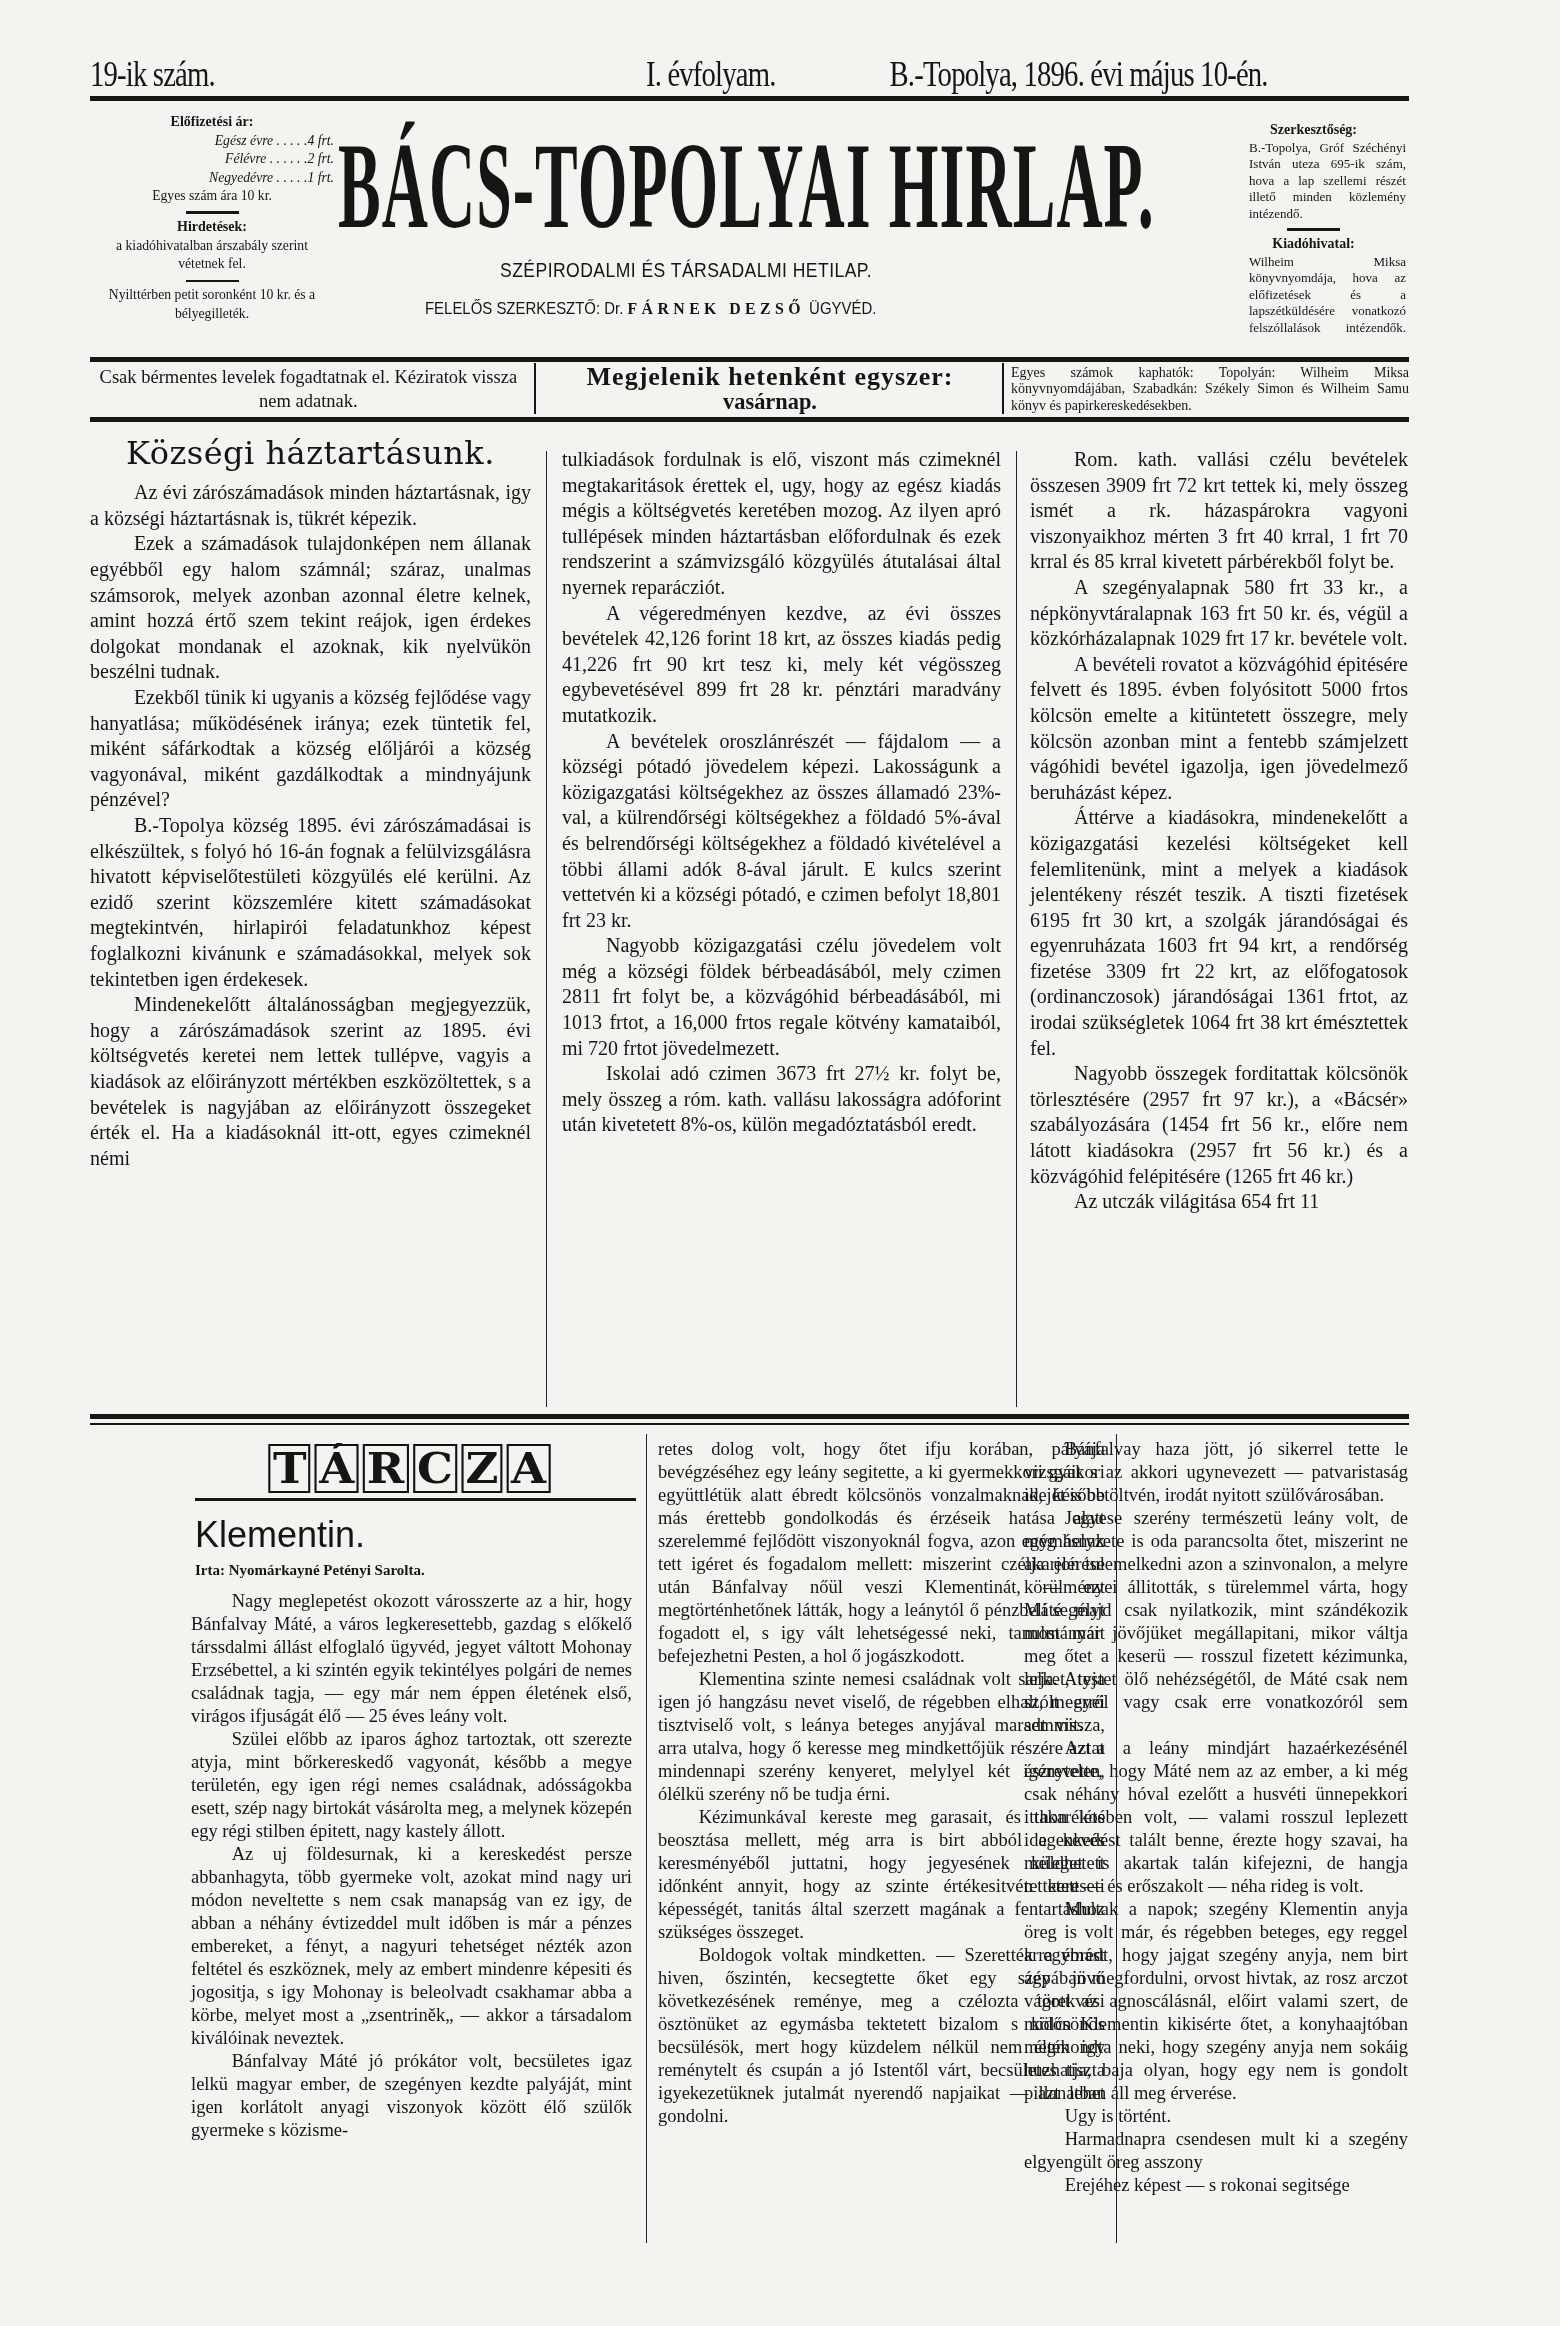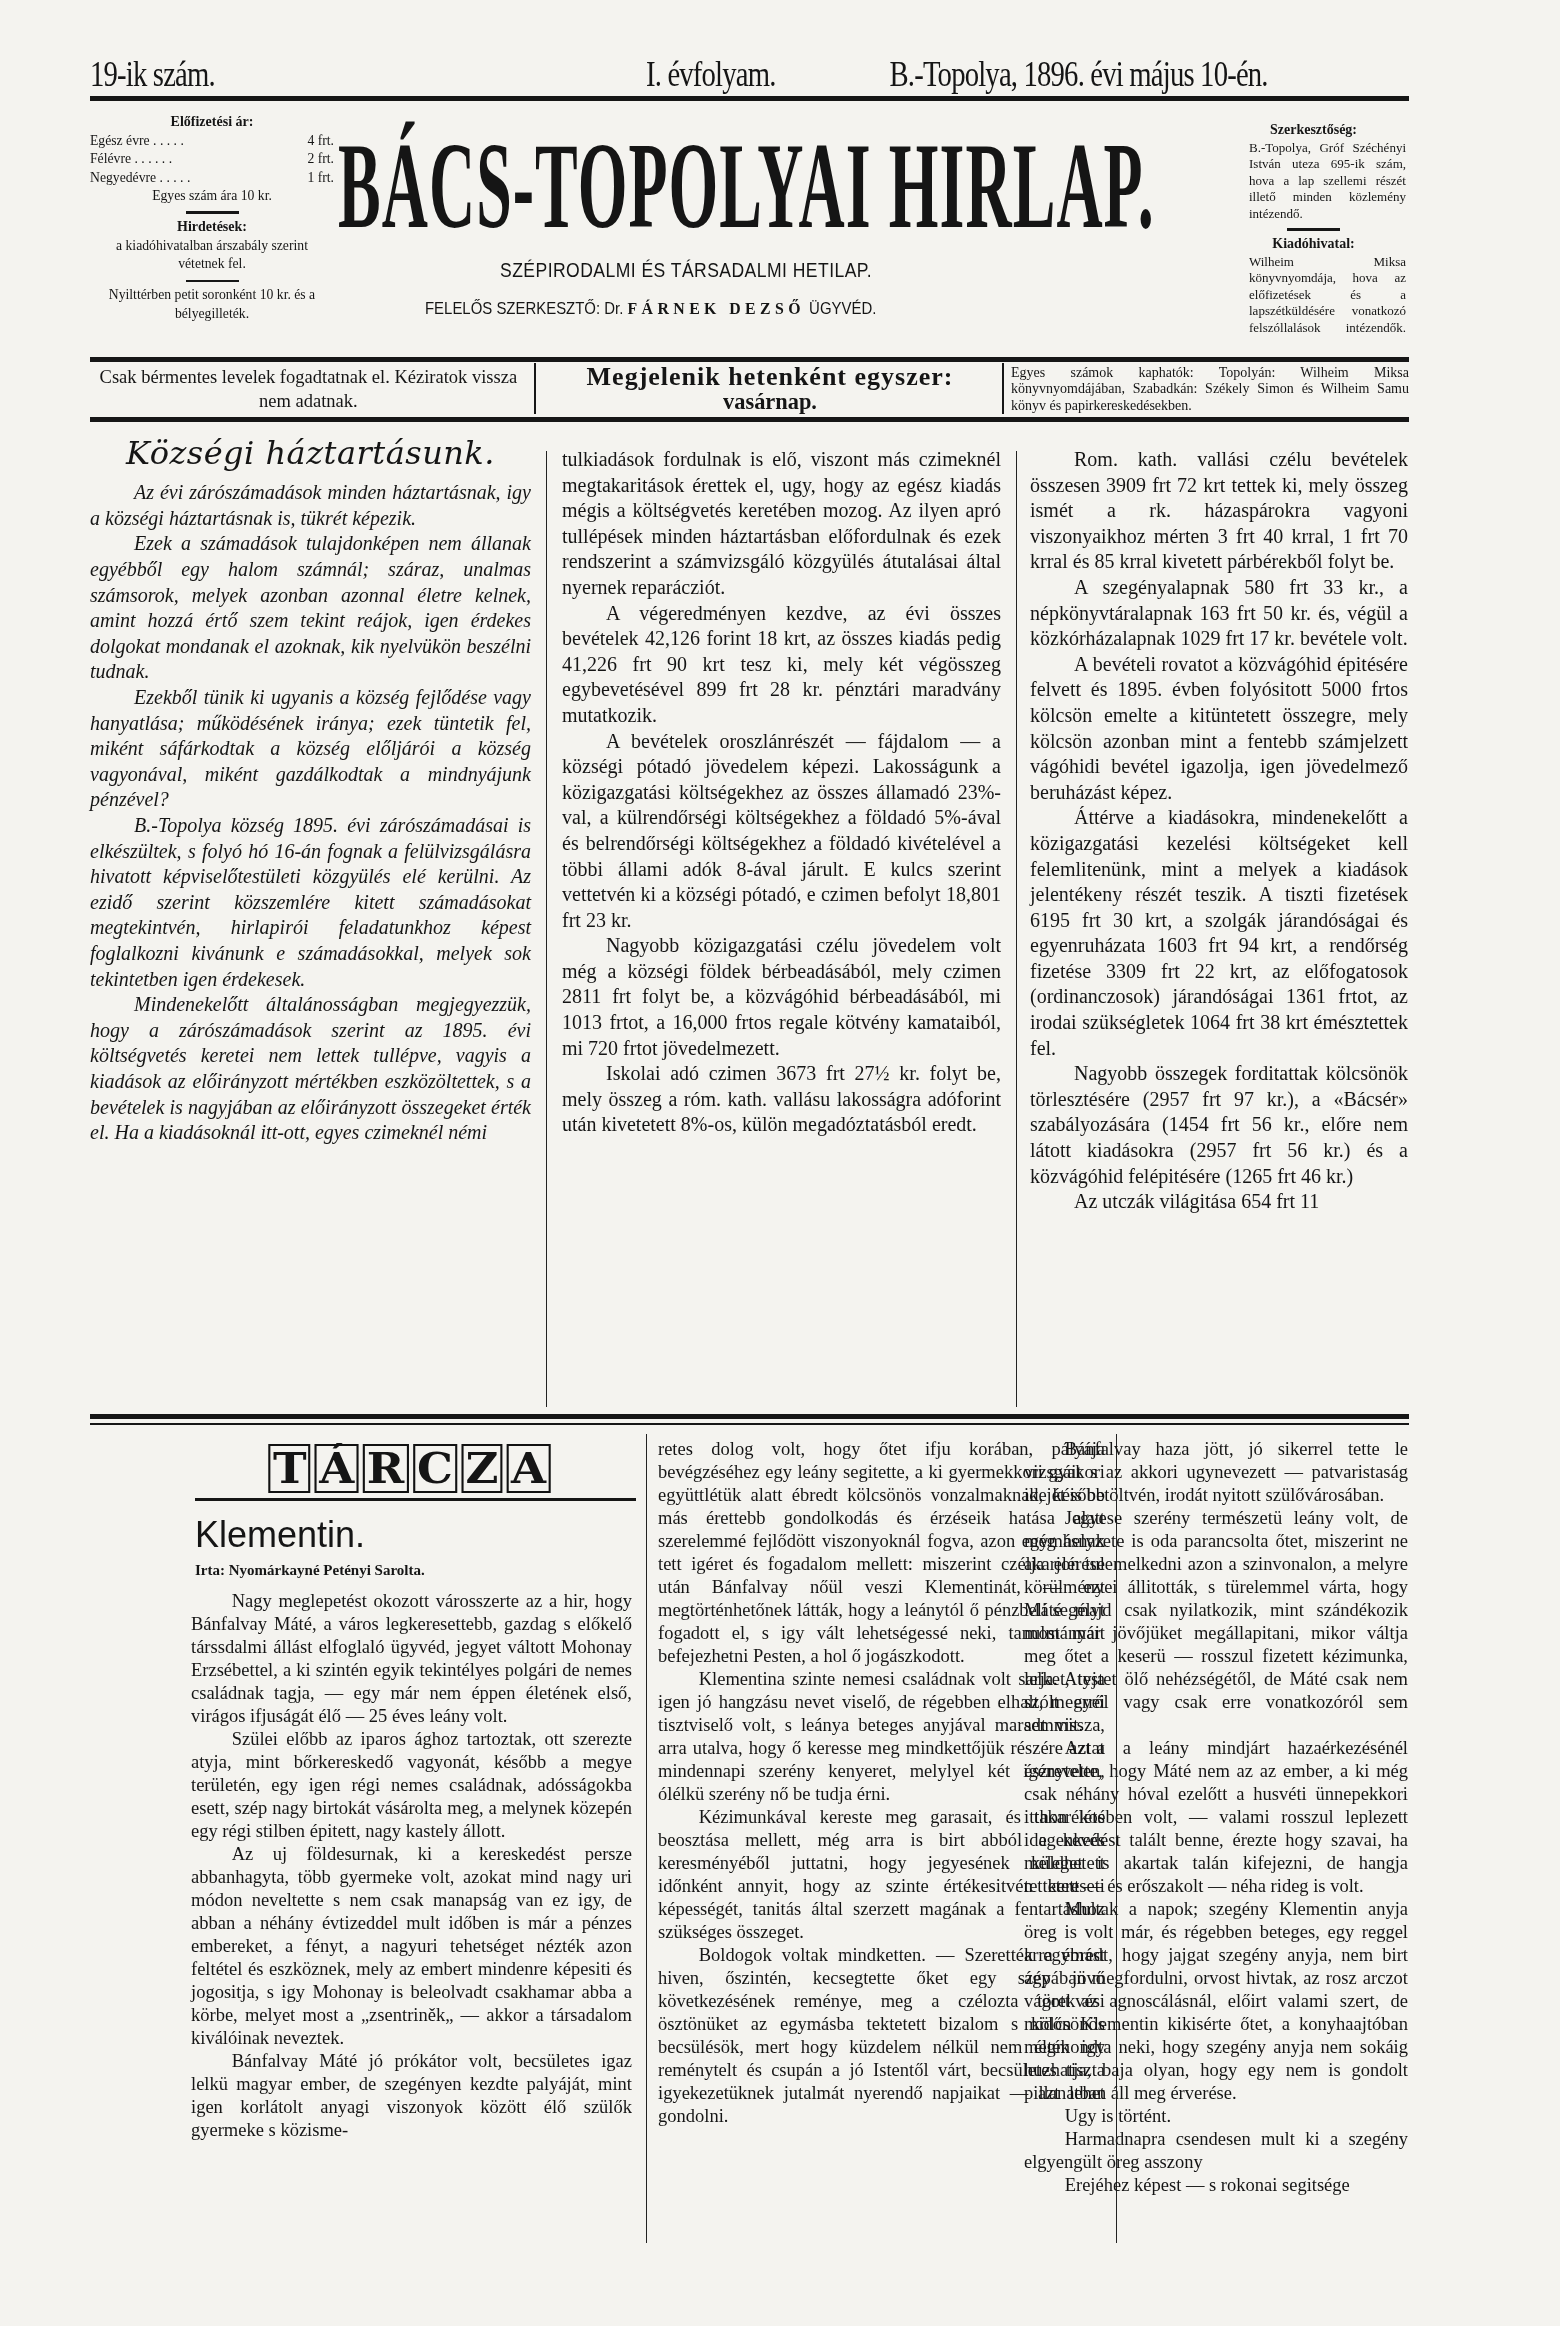--- a/index.html
+++ b/index.html
@@ -15,21 +15,21 @@
   .rule-thin { position: absolute; left: 0; width: 1319px; height: 2px; background: #161616; }
 
   
   .topline { position: absolute; top: 55px; left: 0; width: 1319px; height: 43px;
     font-family: "Liberation Serif", serif; font-size: 35px; letter-spacing: -1px; transform: scaleX(0.82); transform-origin: left; }
   .topline span { position: absolute; top: 0; white-space: nowrap; }
 
   
   .side-box { position: absolute; font-family: "Liberation Serif", serif; font-size: 13.7px; line-height: 18.5px; text-align: center; }
   .side-box .hd { font-weight: bold; font-size: 14px; }
-  .side-box .row { display: flex; justify-content: space-between; }
+  .side-box .row { display: flex; justify-content: flex-end; font-style: italic; }
   .side-box .minirule { width: 53px; height: 2.9px; background: #161616; margin: 5.9px auto 3.9px; }
   .side-box .just { text-align: justify; text-align-last: justify; margin-left: 28px; }
 
   .masthead-title { position: absolute; top: 127px; left: 248px; width: 897px; height: 117px;
     font-family: "Liberation Serif", serif; font-size: 123px; font-weight: bold; line-height: 117px;
     transform: scaleX(0.52); transform-origin: left top; white-space: nowrap; letter-spacing: 2px; }
   .subtitle { position: absolute; top: 259px; left: 410px; font-family: "Liberation Sans", sans-serif; font-size: 19.5px; letter-spacing: 0.5px; transform: scaleX(0.9); transform-origin: left; white-space: nowrap; }
   .editor-line { position: absolute; top: 298px; left: 335px; font-family: "Liberation Sans", sans-serif; font-size: 16.6px; white-space: nowrap; transform: scaleX(0.9); transform-origin: left; }
   .editor-line .nm { font-family: "Liberation Serif", serif; font-weight: bold; letter-spacing: 4.9px; font-size: 17.6px; }
 
@@ -107,21 +107,21 @@
     <div class="vline" style="left:444px"></div>
     <div class="cell" style="left:451px; width:458px; text-align:center; padding-top:2px; font-weight:bold;">
       <div style="font-size:26px; line-height:27px; letter-spacing:1px;">Megjelenik hetenként egyszer:</div>
       <div style="font-size:22.4px; line-height:23.4px;">vasárnap.</div>
     </div>
     <div class="vline" style="left:912px"></div>
     <div class="cell" style="left:921px; width:398px; font-size:14px; line-height:16.6px; text-align:justify; padding-top:3.9px;">Egyes számok kaphatók: Topolyán: Wilheim Miksa könyvnyomdájában, Szabadkán: Székely Simon és Wilheim Samu könyv és papirkereskedésekben.</div>
   </div>
   <div class="rule-thick" style="top:417px"></div>
 
-  <div class="col" style="top:441px; left:0; width:441px;font-style:italic;">
+  <div class="col" style="top:441px; left:0; width:441px;">
     <h1 class="art-title">Községi háztartásunk.</h1>
     <p>Az évi zárószámadások minden háztartásnak, igy a községi háztartásnak is, tükrét képezik.</p>
     <p>Ezek a számadások tulajdonképen nem állanak egyébből egy halom számnál; száraz, unalmas számsorok, melyek azonban azonnal életre kelnek, amint hozzá értő szem tekint reájok, igen érdekes dolgokat mondanak el azoknak, kik nyelvükön beszélni tudnak.</p>
     <p>Ezekből tünik ki ugyanis a község fejlődése vagy hanyatlása; működésének iránya; ezek tüntetik fel, miként sáfárkodtak a község előljárói a község vagyonával, miként gazdálkodtak a mindnyájunk pénzével?</p>
     <p>B.-Topolya község 1895. évi zárószámadásai is elkészültek, s folyó hó 16-án fognak a felülvizsgálásra hivatott képviselőtestületi közgyülés elé kerülni. Az ezidő szerint közszemlére kitett számadásokat megtekintvén, hirlapirói feladatunkhoz képest foglalkozni kivánunk e számadásokkal, melyek sok tekintetben igen érdekesek.</p>
     <p>Mindenekelőtt általánosságban megjegyezzük, hogy a zárószámadások szerint az 1895. évi költségvetés keretei nem lettek tullépve, vagyis a kiadások az előirányzott mértékben eszközöltettek, s a bevételek is nagyjában az előirányzott összegeket érték el. Ha a kiadásoknál itt-ott, egyes czimeknél némi</p>
   </div>
   <div class="colrule" style="top:451px; left:456px; height:956px;"></div>
   <div class="col" style="top:447px; left:472px; width:439px;">
     <p class="noind">tulkiadások fordulnak is elő, viszont más czimeknél megtakaritások érettek el, ugy, hogy az egész kiadás mégis a költségvetés keretében mozog. Az ilyen apró tullépések minden háztartásban előfordulnak és ezek rendszerint a számvizsgáló közgyülés átutalásai által nyernek reparácziót.</p>

